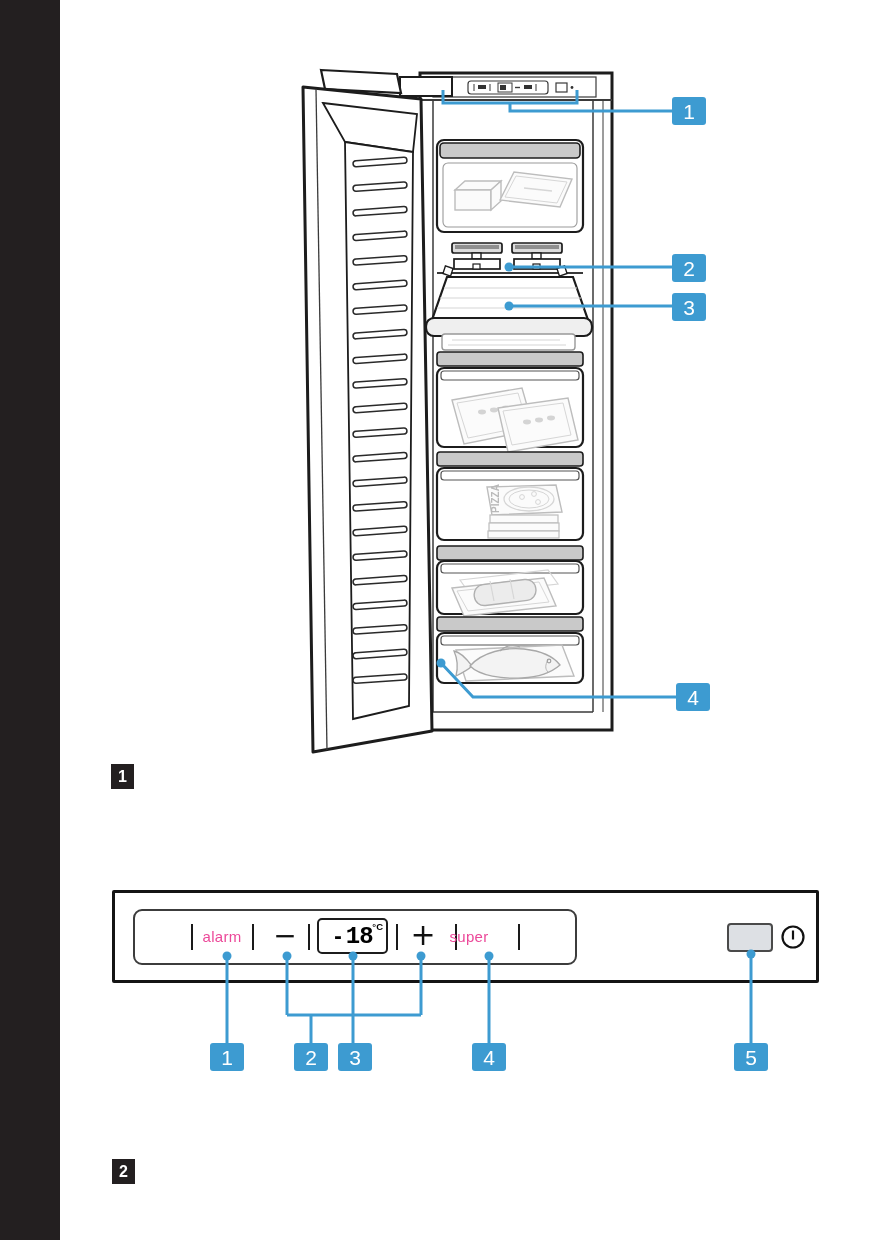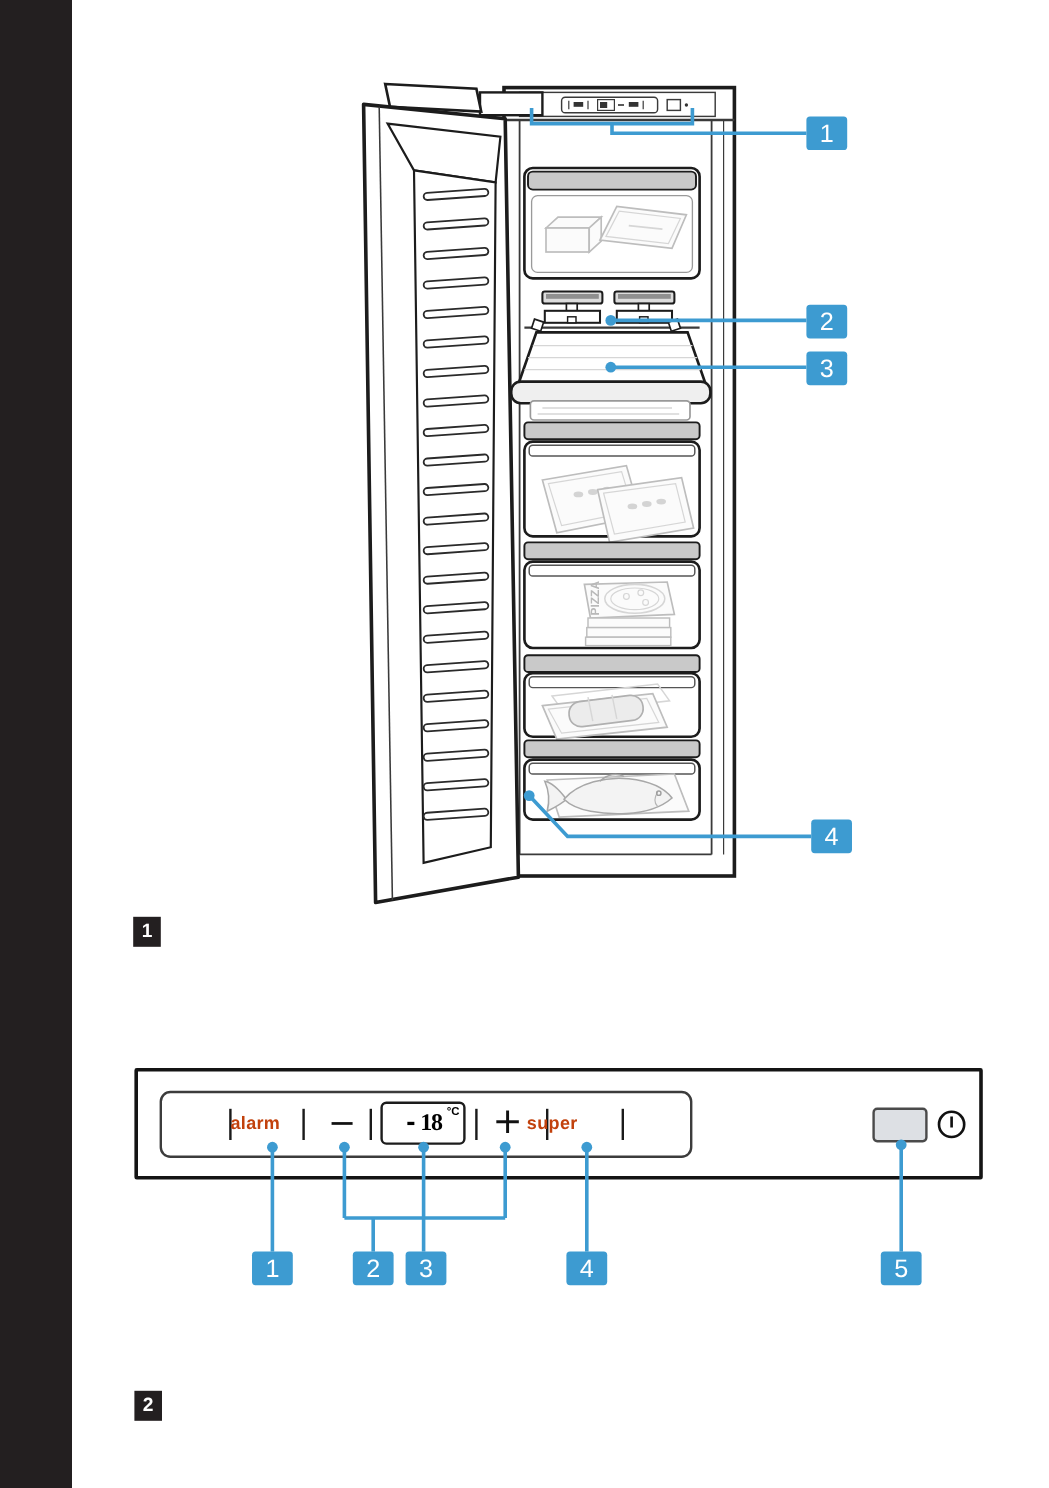--- a/index.html
+++ b/index.html
@@ -34,31 +34,31 @@
     background:var(--figbg,#231f20); color:#fff; font-weight:bold; font-size:16px;
     display:flex; align-items:center; justify-content:center; }
 
   
   .panel { position:absolute; left:112px; top:890px; width:707px; height:93px;
     border:3px solid #141414; border-radius:2px; box-sizing:border-box;
     background:transparent; z-index:1; }
   .panel .inner { position:absolute; left:18px; top:16px; width:444px; height:56px;
     border:2px solid #3c3c3c; border-radius:9px; box-sizing:border-box; }
   .sep { position:absolute; width:2px; height:26px; top:31px; background:#1a1a1a; }
-  .lbl { position:absolute; top:35px; font-size:15px; font-weight:bold; color:#c2410c;
-    letter-spacing:.3px; }
+  .lbl { position:absolute; top:35px; font-size:15px; font-weight:normal; color:#ec4899;
+    text-align:center; letter-spacing:.3px; }
   .sym { position:absolute; color:#111; text-align:center; width:28px;
     font-family:"DejaVu Sans", sans-serif; line-height:1; }
   .display { position:absolute; left:202px; top:25px; width:71px; height:36px;
     border:2.5px solid #1c1c1c; border-radius:5px; box-sizing:border-box; background:#fff;
     display:flex; align-items:center; justify-content:center; }
   .display .sign { font-family:"DejaVu Sans Mono", monospace; font-weight:bold;
     font-size:19px; margin-right:2px; }
-  .display .val  { font-family:Liberation Serif, serif; font-weight:bold;
-    font-size:20px; letter-spacing:-1px; }
+  .display .val  { font-family:Liberation Mono, monospace; font-weight:bold;
+    font-size:24px; letter-spacing:-1px; }
   .display .unit { position:absolute; top:1px; right:3px; font-size:9.5px; font-weight:bold; }
   .powerbtn { position:absolute; left:612px; top:30px; width:46px; height:29px;
     background:#dde0e4; border:2px solid #4a4a4a; border-radius:4px; box-sizing:border-box; }
   .powericon { position:absolute; left:665px; top:31px; width:26px; height:26px; }
 </style>
 </head>
 <body>
 
 <div class="left-band"></div>
 

